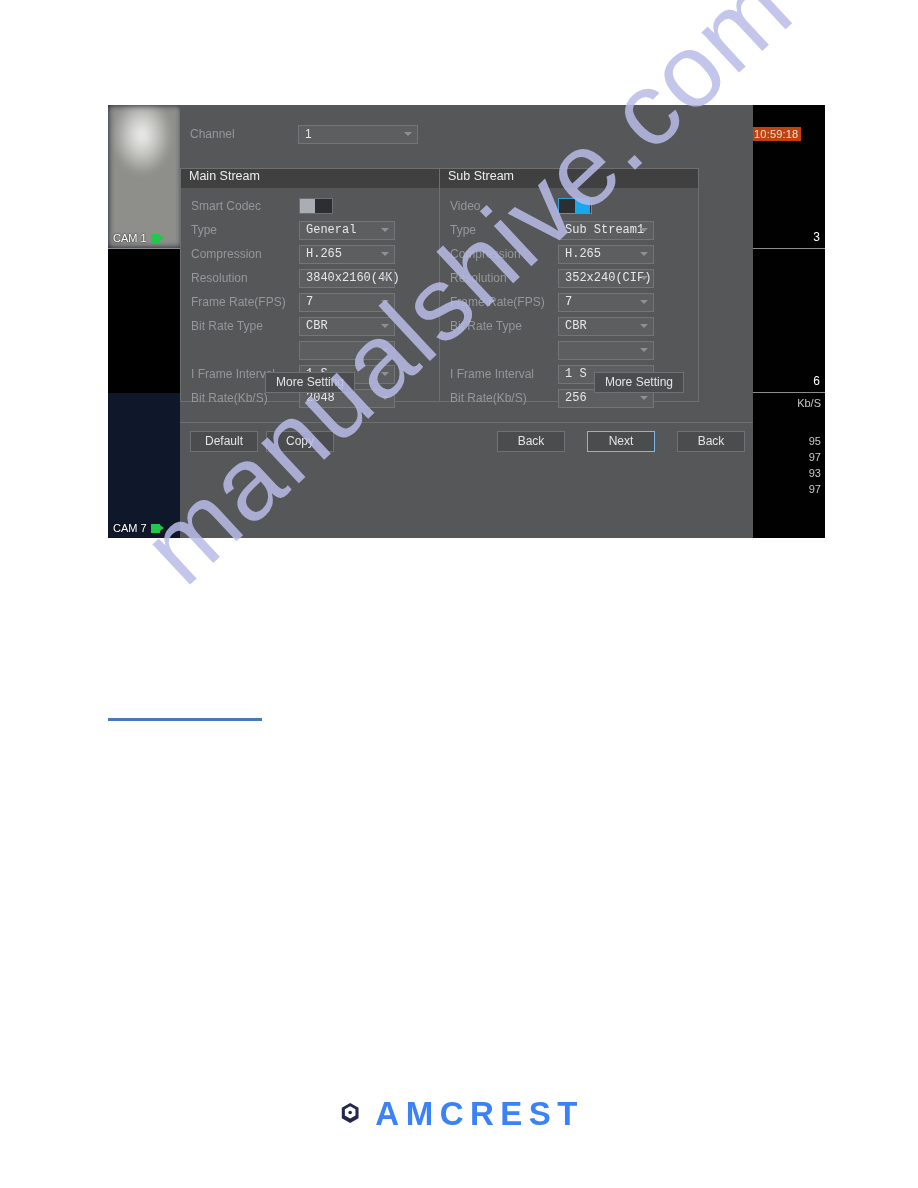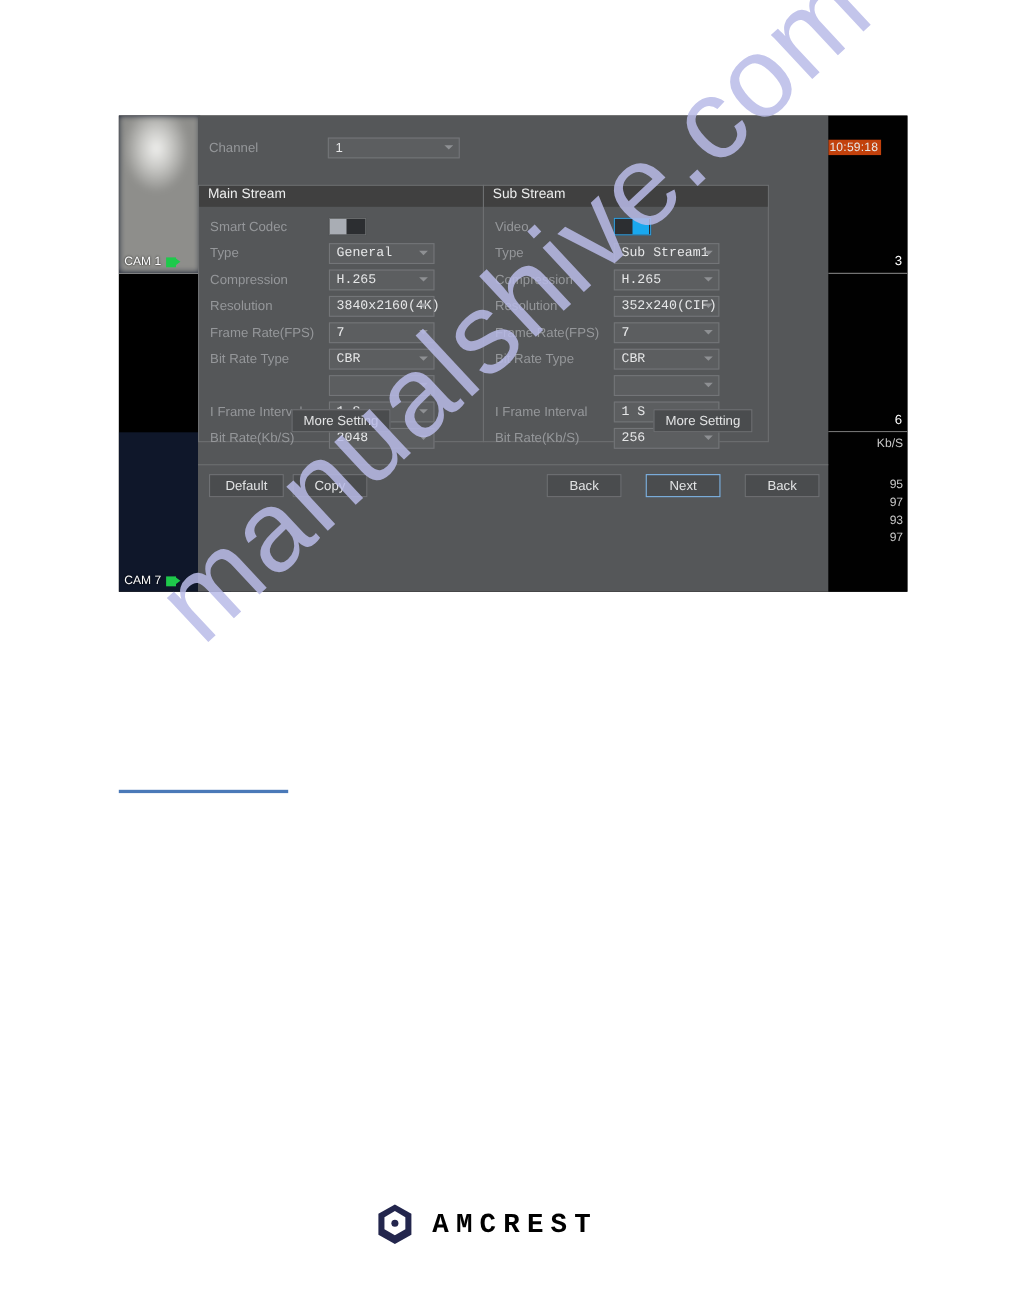--- a/index.html
+++ b/index.html
@@ -380,25 +380,25 @@
     left: 339px;
     top: 1093px;
     width: 245px;
     height: 40px;
     display: flex;
     align-items: center;
     gap: 14px;
     z-index: 20;
   }
   #logo .wordmark {
-    color: #000000;
-    font-size: 25px;
+    color: #3b82f6;
+    font-size: 33px;
     letter-spacing: 6.5px;
     font-weight: 600;
-    font-family: Liberation Mono, monospace;
+    font-family: Liberation Sans, sans-serif;
     line-height: 1;
   }
 </style>
 </head>
 <body>
 
 <div id="watermark">
   <div class="wm-text">manualshive.com</div>
 </div>
 

